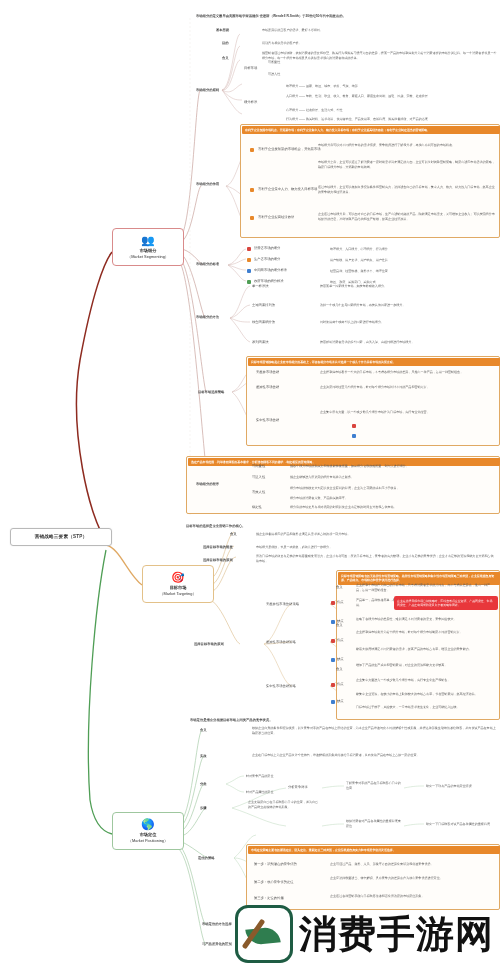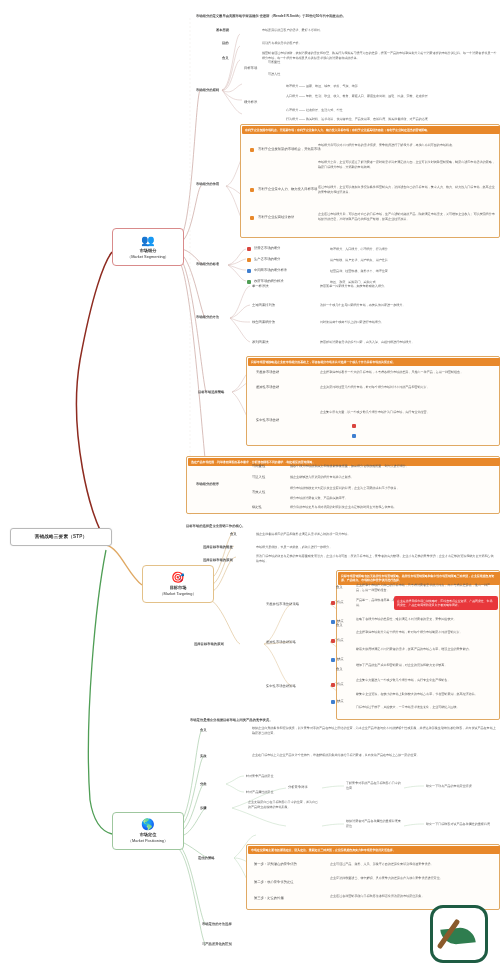--- a/index.html
+++ b/index.html
@@ -352,16 +352,17 @@
 
   <div class="lab b" style="left:202px;top:922px;">市场定位的方法选择</div>
   <div class="lab b" style="left:202px;top:942px;">与产品差异化的区别</div>
 
   <div class="wm">
     <div class="logo">
       <span class="leaf"></span>
         <span class="stick"></span>
     </div>
     <div class="wt">
+      <div class="cn">消费手游网</div>
     </div>
   </div>
 
 </div>
 
 </body></html>

